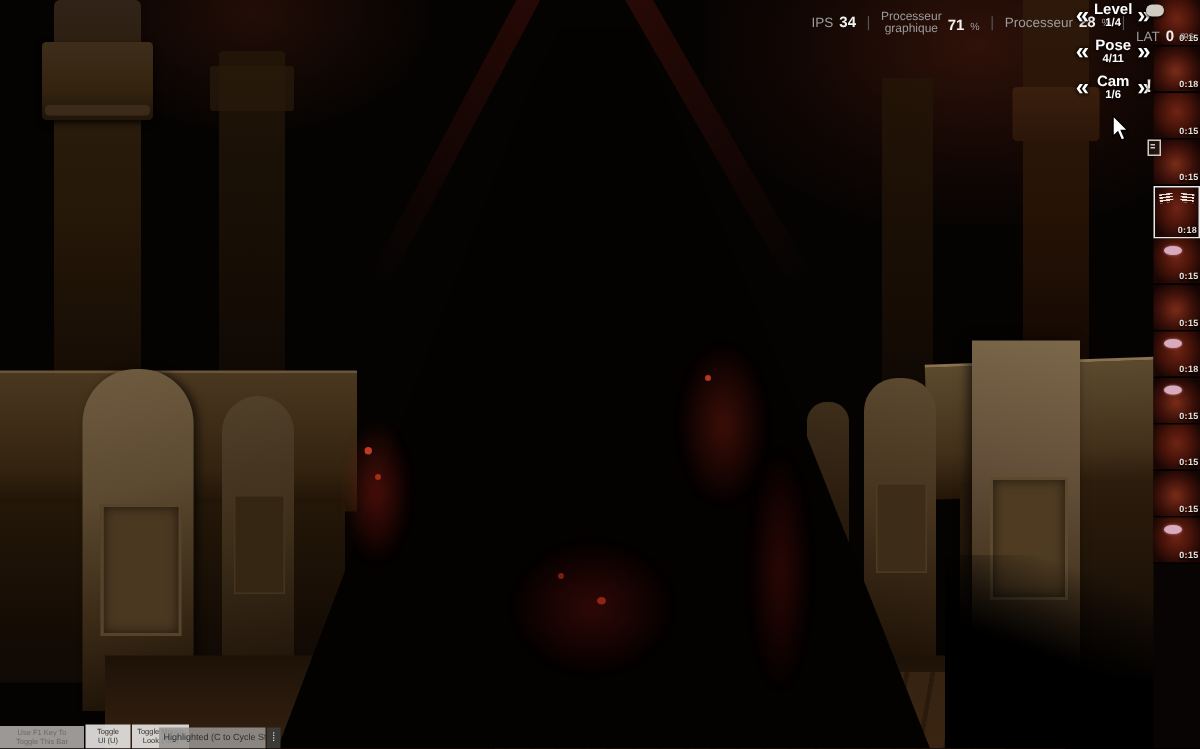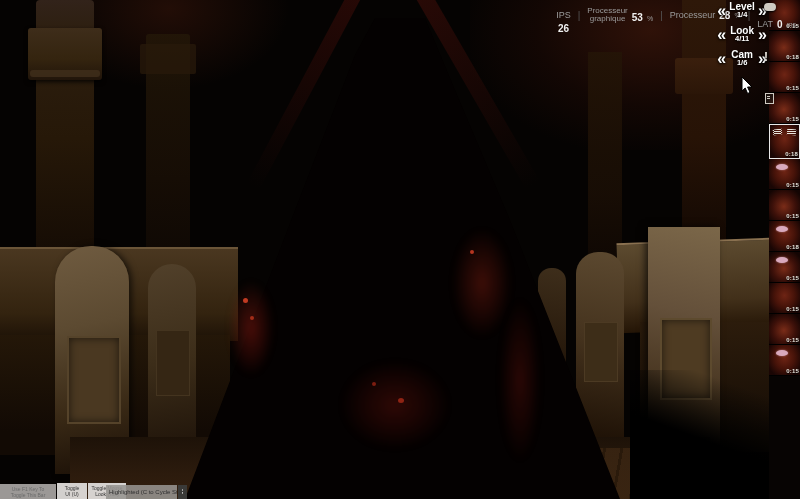--- a/index.html
+++ b/index.html
@@ -115,21 +115,21 @@
     background:#d9a9bd;box-shadow:0 0 2px rgba(255,200,220,.6);}
 
   
   #stats{position:absolute;top:7px;right:4px;z-index:10;display:flex;align-items:flex-start;gap:7px;
     color:#9b9b9b;font-size:9px;line-height:9px;}
   #stats .grp{display:flex;align-items:center;gap:4px;}
   #stats .lbl2{text-align:center;font-size:8px;line-height:8px;}
   #stats .val{color:#f0f0f0;font-weight:bold;font-size:10px;}
   #stats .unit{font-size:7px;color:#9b9b9b;}
   #stats .div{color:#555;font-size:10px;margin-top:1px;}
-  #stats .grp.ips{margin-top:4px;flex-direction:column;} #stats .grp.lat{margin-top:13px;justify-content:flex-end;} #stats .div{margin-top:4px;}
+  #stats .grp.ips{margin-top:4px;} #stats .grp.lat{margin-top:13px;justify-content:flex-end;} #stats .div{margin-top:4px;}
   #stats .grp.cpu{margin-top:4px;}
 
   #cyclers{position:absolute;top:0;right:33px;z-index:11;}
   .cyc{display:flex;align-items:center;gap:3px;justify-content:flex-end;margin-bottom:3px;height:21px;}
   .cyc .arrow{color:#fff;font-weight:bold;font-size:16px;line-height:16px;cursor:pointer;
     text-shadow:0 1px 3px #000,0 0 2px #000;}
   .cyc .mid{display:flex;flex-direction:column;align-items:center;min-width:26px;}
   .cyc .clabel{color:#fff;font-weight:bold;font-size:10px;line-height:9px;text-shadow:0 1px 2px #000;}
   .cyc .cval{color:#fff;font-weight:bold;font-size:7.5px;line-height:8px;text-shadow:0 1px 2px #000;}
 
@@ -249,29 +249,29 @@
     </div>
   <div class="thumb">
       <span class="pinkbubble"></span>
       <span class="dur">0:15</span>
     </div>
 </div>
 
 <div id="stats">
   <div class="grp ips">
     <span>IPS</span>
-    <span class="val">26</span>
+    <span class="val">34</span>
   </div>
   <span class="div">|</span>
   <div class="grp gpu">
     <span class="lbl2">
       <span>Processeur</span><br>
       <span>graphique</span>
     </span>
-    <span class="val" style="margin-top:4px;">53</span>
+    <span class="val" style="margin-top:4px;">71</span>
     <span class="unit" style="margin-top:6px;">%</span>
   </div>
   <span class="div">|</span>
   <div class="grp cpu">
     <span>Processeur</span>
     <span class="val">28</span>
     <span class="unit">%</span>
   </div>
   <span class="div">|</span>
   <div class="grp lat">
@@ -286,21 +286,21 @@
     <span class="arrow">«</span>
     <span class="mid">
       <span class="clabel">Level</span>
       <span class="cval">1/4</span>
     </span>
     <span class="arrow">»</span>
   </div>
   <div class="cyc">
     <span class="arrow">«</span>
     <span class="mid">
-      <span class="clabel">Look</span>
+      <span class="clabel">Pose</span>
       <span class="cval">4/11</span>
     </span>
     <span class="arrow">»</span>
   </div>
   <div class="cyc">
     <span class="arrow">«</span>
     <span class="mid">
       <span class="clabel">Cam</span>
       <span class="cval">1/6</span>
     </span>

